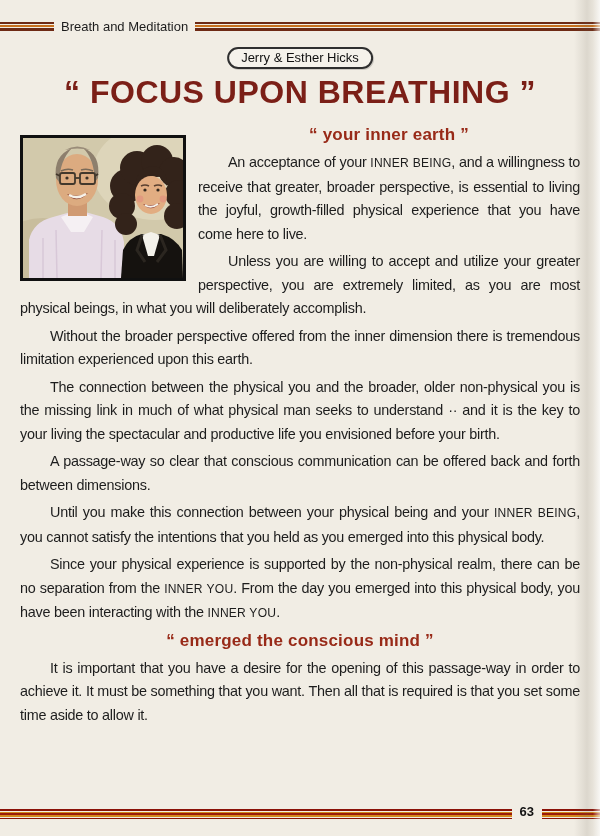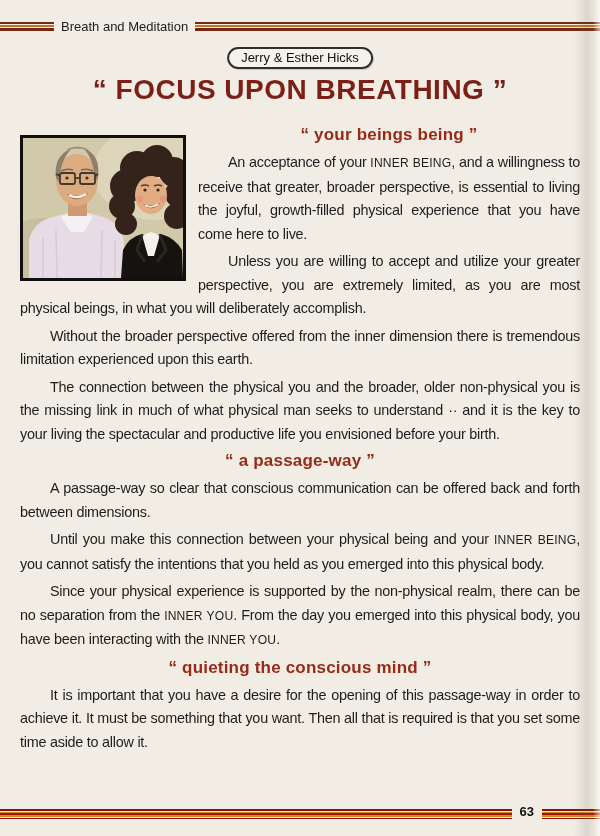--- a/index.html
+++ b/index.html
@@ -40,21 +40,21 @@
     border:2px solid #2f2f2f; border-radius:13px;
     padding:1px 12px 2px; font-size:13px; font-weight:normal; color:#111;
     background:rgba(255,255,255,0.28);
     box-shadow:1px 1px 0 rgba(0,0,0,0.15);
     white-space:nowrap;
   }
   
   .title {
     position:absolute; top:74px; left:0; width:100%;
     margin:0; text-align:center;
-    font-size:28px; font-weight:bold; color:#7b1f17;
+    font-size:32px; font-weight:bold; color:#7b1f17;
     letter-spacing:0.5px;
   }
   
   .content { position:absolute; top:124px; left:20px; width:560px; z-index:1; }
   .photo {
     float:left; width:160px; height:140px;
     border:3px solid #101010; margin:11px 12px 4px 0;
     background:#d2c9ab;
   }
   .photo svg { display:block; width:100%; height:100%; }
@@ -154,32 +154,31 @@
         <circle cx="140" cy="61" r="3.4" fill="#e2907e" opacity="0.7"></circle>
         <path d="M120 66 Q128 75 137 65 Q128 69 120 66 Z" fill="#8a3a30"></path>
         <path d="M122 67 Q128 71 135 66" stroke="#f6f2ea" stroke-width="2" fill="none"></path>
 
         <path d="M98 140 L100 112 Q106 99 119 96 L138 96 Q152 100 159 112 L160 140 Z" fill="#15120f"></path>
         <path d="M119 97 L128 94 L137 97 L131 118 L125 118 Z" fill="#f3f1ea"></path>
         <path d="M119 97 L114 112 L122 124 M137 97 L143 112 L134 124" stroke="#2b2620" stroke-width="3" fill="none"></path>
       </svg>
     </div>
 
-    <h2 class="subhead first">“ your beings being ”</h2>
+    <h2 class="subhead first">“ your inner earth ”</h2>
     <p>An acceptance of your <span class="sc">INNER BEING</span>, and a willingness to receive that greater, broader perspective, is essential to living the joyful, growth-filled physical experience that you have come here to live.</p>
     <p>Unless you are willing to accept and utilize your greater perspective, you are extremely limited, as you are most physical beings, in what you will deliberately accomplish.</p>
     <p>Without the broader perspective offered from the inner dimension there is tremendous limitation experienced upon this earth.</p>
     <p>The connection between the physical you and the broader, older non-physical you is the missing link in much of what physical man seeks to understand ·· and it is the key to your living the spectacular and productive life you envisioned before your birth.</p>
 
-    <h2 class="subhead">“ a passage-way ”</h2>
     <p>A passage-way so clear that conscious communication can be offered back and forth between dimensions.</p>
     <p>Until you make this connection between your physical being and your <span class="sc">INNER BEING</span>, you cannot satisfy the intentions that you held as you emerged into this physical body.</p>
     <p>Since your physical experience is supported by the non-physical realm, there can be no separation from the <span class="sc">INNER YOU</span>. From the day you emerged into this physical body, you have been interacting with the <span class="sc">INNER YOU</span>.</p>
 
-    <h2 class="subhead">“ quieting the conscious mind ”</h2>
+    <h2 class="subhead">“ emerged the conscious mind ”</h2>
     <p>It is important that you have a desire for the opening of this passage-way in order to achieve it. It must be something that you want. Then all that is required is that you set some time aside to allow it.</p>
   </div>
 
   <div class="page-footer">
     <div class="fstripe long"></div>
     <div class="page-number">63</div>
     <div class="fstripe short"></div>
   </div>
 
   <div class="edge-right"></div>

